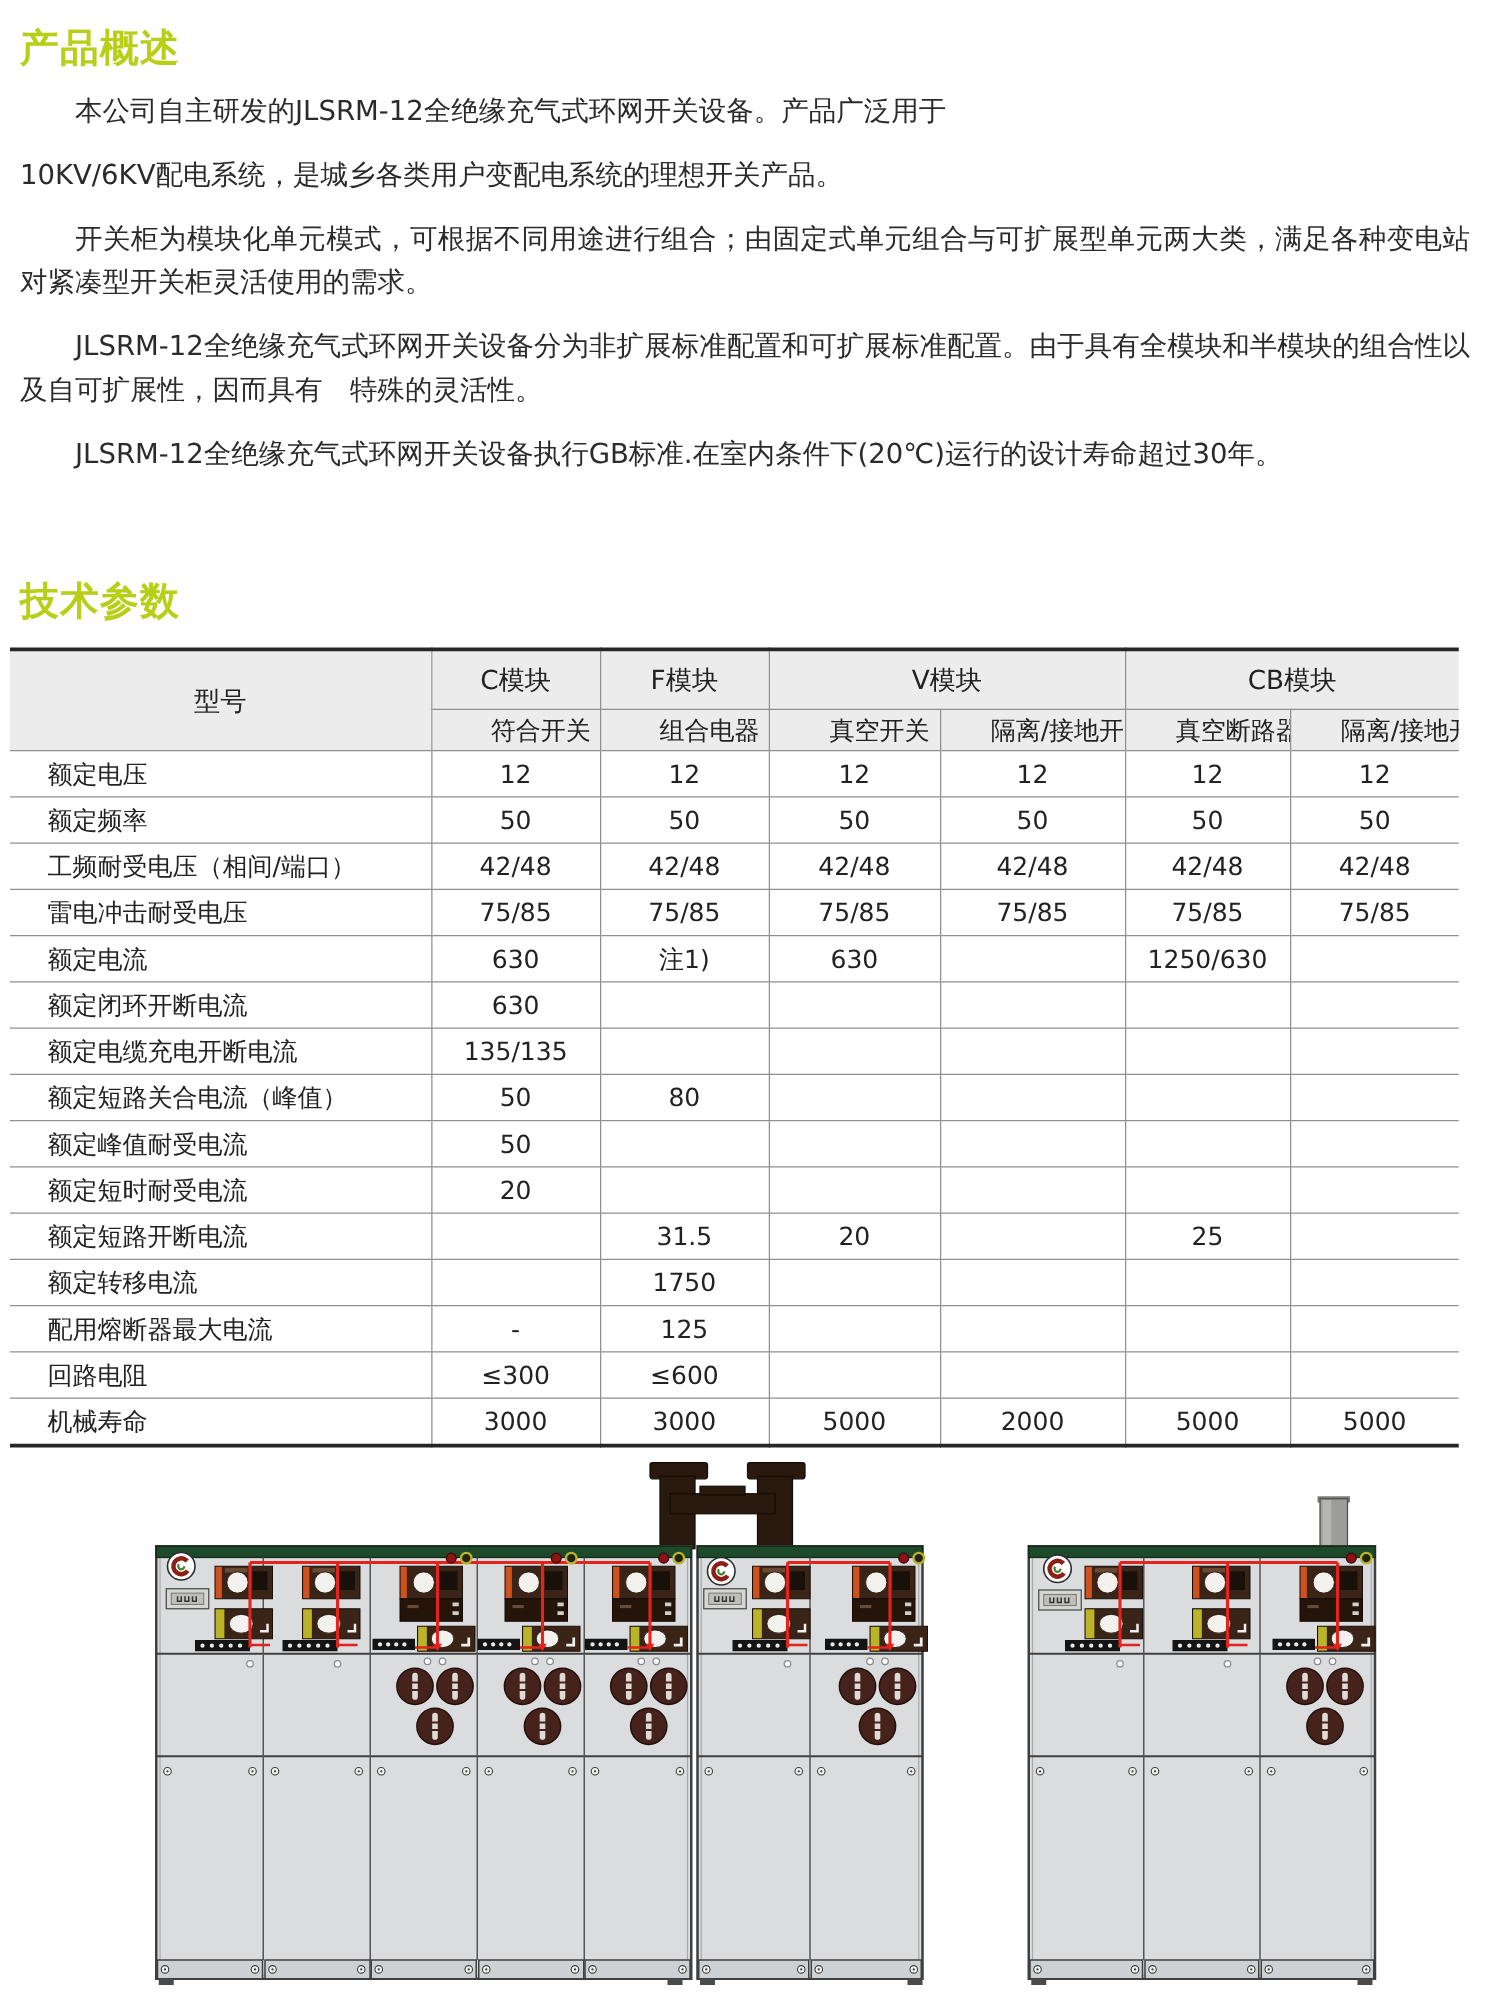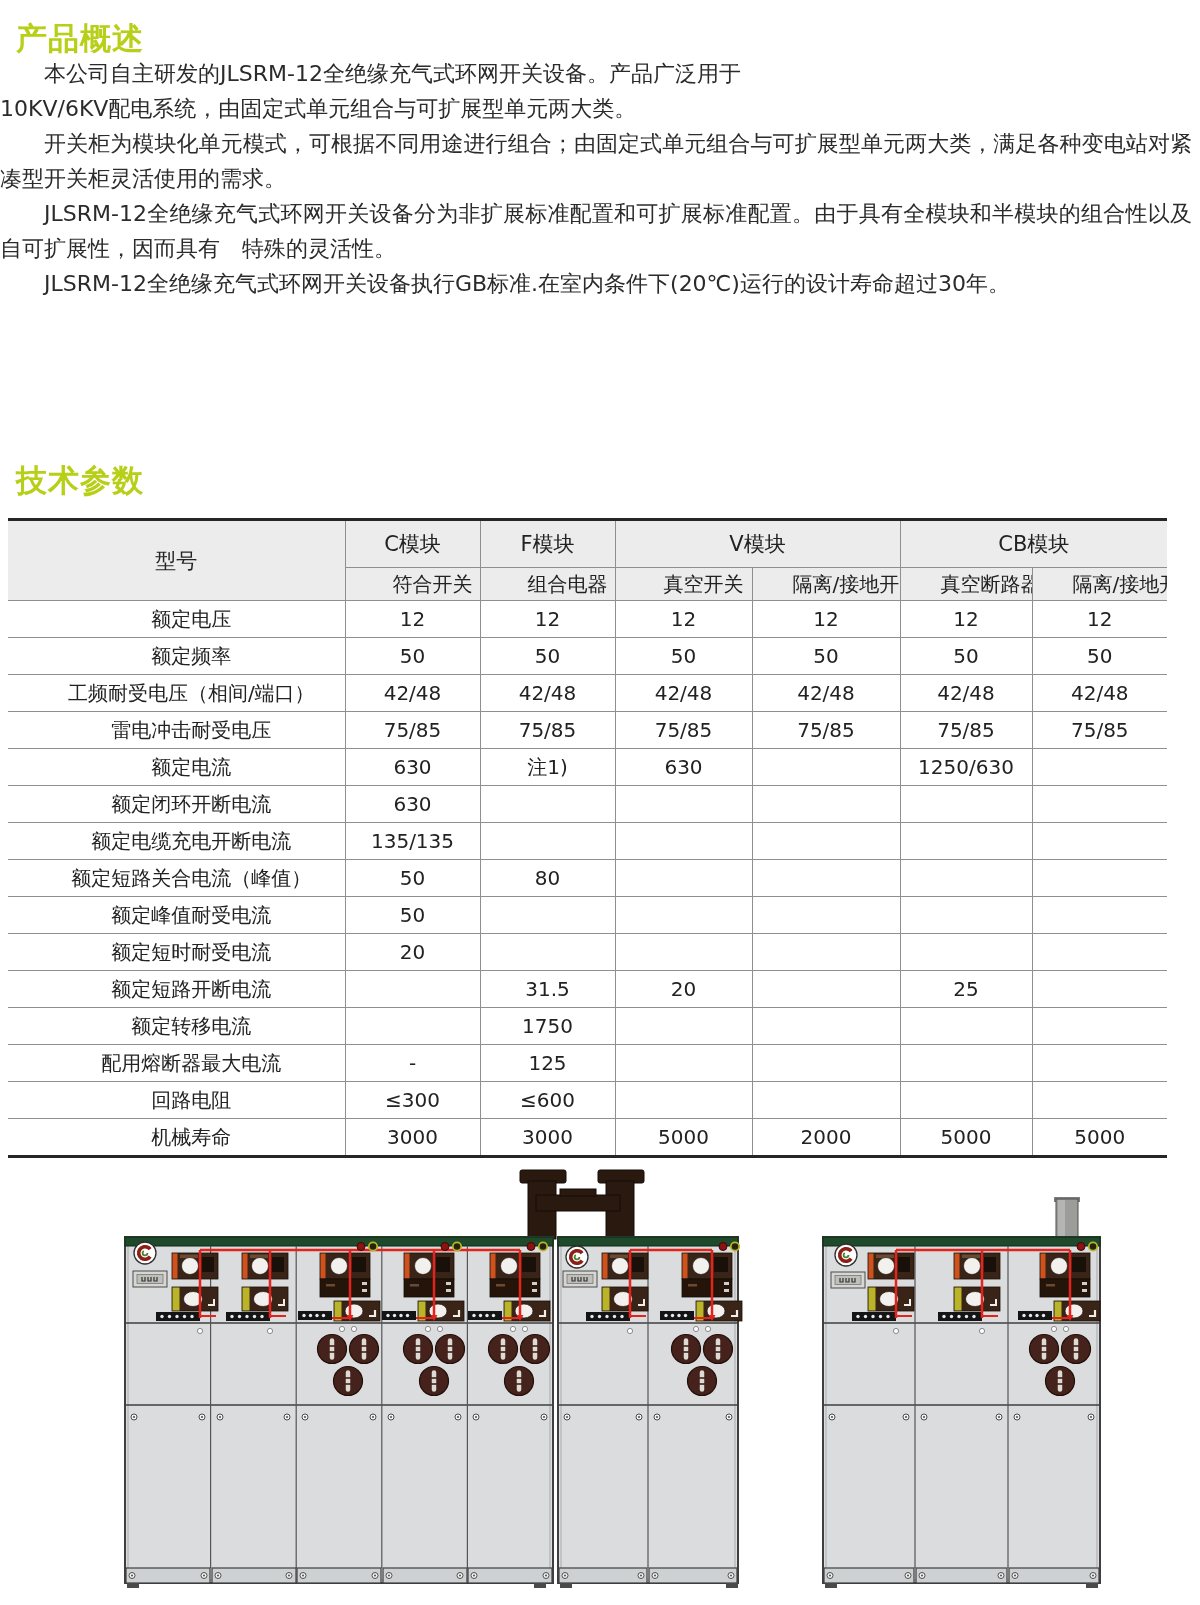--- a/index.html
+++ b/index.html
@@ -3,44 +3,44 @@
 <meta charset="utf-8">
 <style>
   html,body{margin:0;padding:0;background:#fff;}
   .page{position:relative;width:1200px;height:1605px;background:#ffffff;overflow:hidden;
         font-family:"DejaVu Sans","Liberation Sans",sans-serif;color:#2b2b2b;}
   .green-heading{position:absolute;left:4px;margin:12px;font-size:31px;font-weight:600;
         color:#b7cf17;letter-spacing:1px;}
   #heading-overview{top:6px;}
   #heading-tech{top:448px;}
   .overview{position:absolute;top:56px;left:0;width:1192px;}
-  .para{margin:0;font-size:22px;line-height:35px;color:#2b2b2b;text-align:justify;}
+  .para{margin:16px;font-size:22px;line-height:35px;color:#2b2b2b;text-align:justify;}
   .indent{text-indent:44px;}
   .techtable{position:absolute;top:518px;left:8px;width:1159px;border-collapse:collapse;
         table-layout:fixed;border-top:3px solid #262626;border-bottom:3px solid #262626;}
   .techtable th,.techtable td{border:1px solid #8f8f8f;padding:0;overflow:hidden;white-space:nowrap;}
   .techtable tr > *:first-child{border-left:none;}
   .techtable tr > *:last-child{border-right:none;}
   .techtable th{background:#ececec;font-weight:normal;font-size:21px;color:#222;}
   .hr1 th{height:46px;}
   .hr2 th{height:32px;font-size:20px;padding-left:40px;}
   .techtable td{height:36px;font-size:20px;text-align:center;color:#222;}
-  .techtable td.lbl{text-align:center;padding-left:30px;}
+  .techtable td.lbl{text-align:left;padding-left:30px;}
   .figure{position:absolute;top:1135px;left:0;}
 </style>
 </head>
 <body>
 
 <div class="page">
 
   <h1 class="green-heading" id="heading-overview">产品概述</h1>
 
   <div class="overview">
     <p class="para indent">本公司自主研发的JLSRM-12全绝缘充气式环网开关设备。产品广泛用于</p>
-    <p class="para">10KV/6KV配电系统，由固定式单元组合与可扩展型单元两大类。</p>
+    <p class="para">10KV/6KV配电系统，是城乡各类用户变配电系统的理想开关产品。</p>
     <p class="para indent">开关柜为模块化单元模式，可根据不同用途进行组合；由固定式单元组合与可扩展型单元两大类，满足各种变电站对紧凑型开关柜灵活使用的需求。</p>
     <p class="para indent">JLSRM-12全绝缘充气式环网开关设备分为非扩展标准配置和可扩展标准配置。由于具有全模块和半模块的组合性以及自可扩展性，因而具有　特殊的灵活性。</p>
     <p class="para indent">JLSRM-12全绝缘充气式环网开关设备执行GB标准.在室内条件下(20℃)运行的设计寿命超过30年。</p>
   </div>
 
   <h1 class="green-heading" id="heading-tech">技术参数</h1>
 
   <table class="techtable">
     <colgroup>
       <col style="width:337px">

